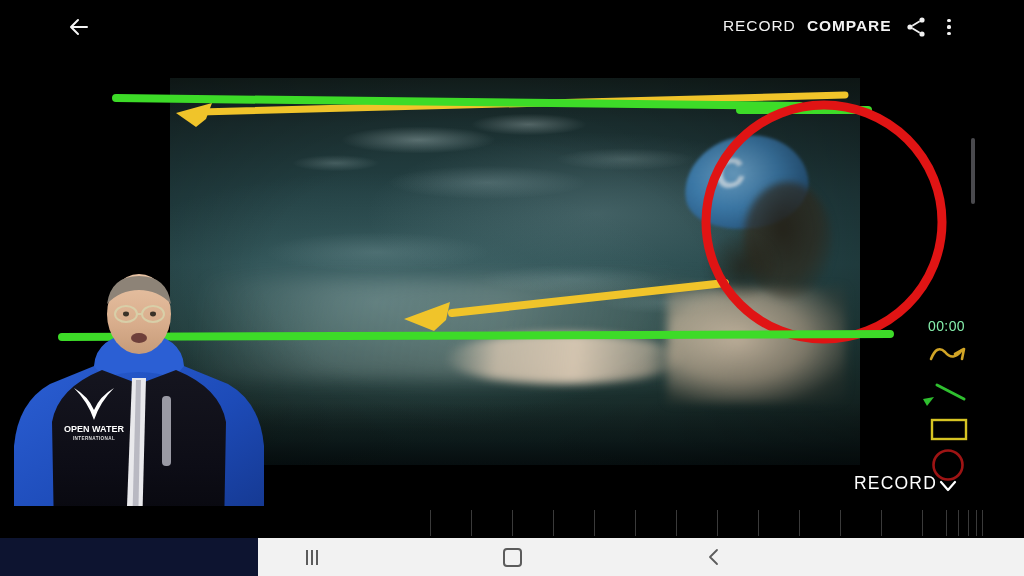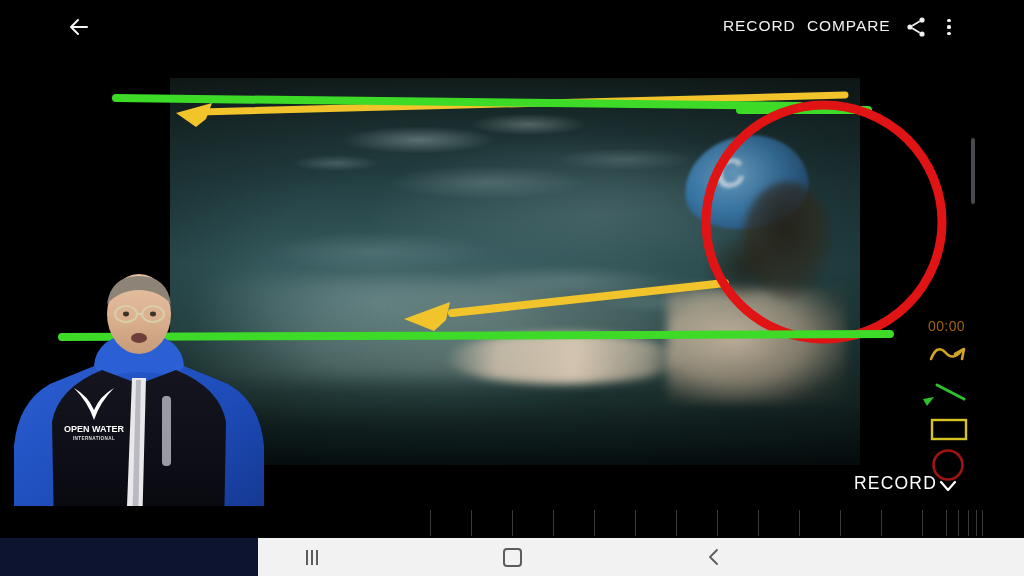--- a/index.html
+++ b/index.html
@@ -41,21 +41,21 @@
   .topbar-label {
     position: absolute;
     top: 17px;
     color: #f2f2f2;
     font-size: 15.5px;
     letter-spacing: 0.9px;
     font-weight: 400;
     white-space: nowrap;
   }
   #record-btn { left: 723px; }
-  #compare-btn { left: 807px; }
+  #compare-btn { left: 807px; font-weight: bold; }
   .share-btn {
     position: absolute;
     left: 904px; top: 15px;
     width: 24px; height: 24px;
   }
   .more-btn {
     position: absolute;
     left: 940px; top: 14px;
     width: 18px; height: 26px;
     display: flex; flex-direction: column;
@@ -187,21 +187,21 @@
   
   .toolpanel {
     position: absolute;
     left: 900px; top: 305px;
     width: 124px; height: 215px;
     z-index: 35;
   }
   .timer-readout {
     position: absolute;
     left: 28px; top: 13px;
-    color: #a16207;
+    color: #86efac;
     font-size: 14px;
     letter-spacing: 0.4px;
     font-family: "Liberation Sans", sans-serif;
   }
   .tool-btn {
     position: absolute;
     display: flex;
     align-items: center;
     justify-content: center;
   }

